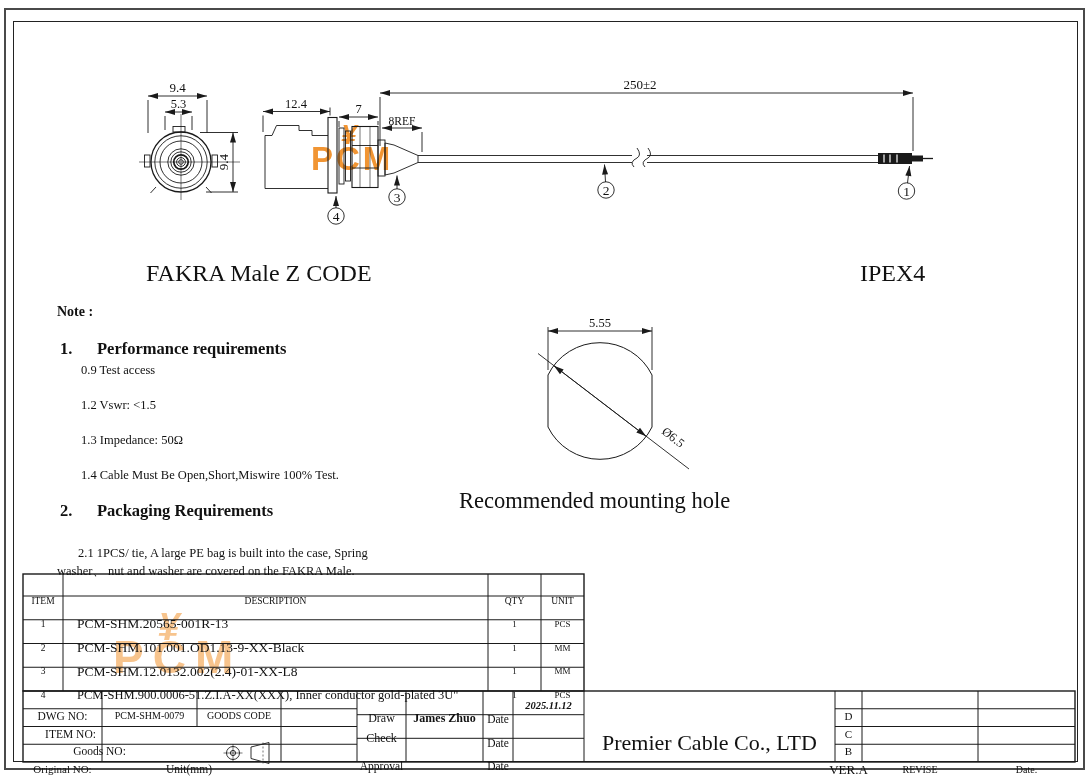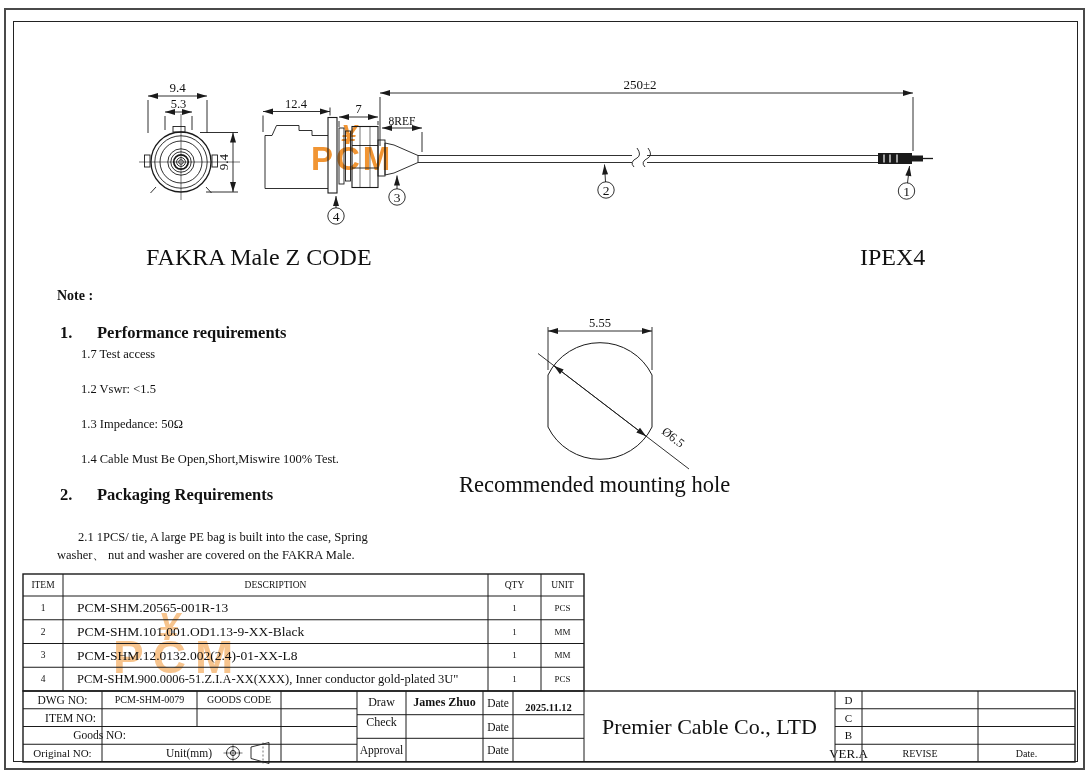--- a/index.html
+++ b/index.html
@@ -3,21 +3,21 @@
 <meta charset="utf-8">
 <style>
   html,body{margin:0;padding:0;background:#e8e8e8;}
   .page{position:relative;width:1091px;height:784px;background:#ffffff;overflow:hidden;
         font-family:"Liberation Serif", serif;color:#111;margin:0 auto;}
   .outer-border{position:absolute;left:4px;top:8px;width:1081px;height:762px;
         border:2px solid #4a4a4a;box-sizing:border-box;}
   .inner-border{position:absolute;left:13px;top:21px;width:1065px;height:741px;
         border:1.5px solid #222;box-sizing:border-box;}
   svg.overlay{position:absolute;left:0;top:0;}
-  .t{position:absolute;white-space:nowrap;}
+  .t{position:absolute;white-space:nowrap;margin-top:16px;}
   .ctr{display:flex;align-items:center;justify-content:center;text-align:center;}
   .bold{font-weight:bold;}
   .wm{position:absolute;color:#F08A1E;font-family:"Liberation Sans", sans-serif;font-weight:bold;line-height:1;}
   .wm-sym{font-style:italic;}
 </style>
 </head>
 <body>
 
 <div class="page">
   <div class="outer-border"></div>
@@ -191,21 +191,21 @@
   </svg>
 
   <div class="t" style="left:146px;top:244px;font-size:24px;">FAKRA Male Z CODE</div>
   <div class="t" style="left:860px;top:244px;font-size:24px;">IPEX4</div>
   <div class="t" style="left:459px;top:472px;font-size:22.5px;">Recommended mounting hole</div>
 
   <div class="t bold" style="left:57px;top:288px;font-size:14px;">Note :</div>
 
   <div class="t bold" style="left:60px;top:323px;font-size:16.5px;">1.</div>
   <div class="t bold" style="left:97px;top:323px;font-size:16.5px;">Performance requirements</div>
-  <div class="t" style="left:81px;top:347px;font-size:12.5px;">1.7 Test access</div>
+  <div class="t" style="left:81px;top:347px;font-size:12.5px;">0.9 Test access</div>
   <div class="t" style="left:81px;top:382px;font-size:12.5px;">1.2 Vswr: &lt;1.5</div>
   <div class="t" style="left:81px;top:417px;font-size:12.5px;">1.3 Impedance: 50Ω</div>
   <div class="t" style="left:81px;top:452px;font-size:12.5px;">1.4 Cable Must Be Open,Short,Miswire 100% Test.</div>
 
   <div class="t bold" style="left:60px;top:485px;font-size:16.5px;">2.</div>
   <div class="t bold" style="left:97px;top:485px;font-size:16.5px;">Packaging Requirements</div>
   <div class="t" style="left:78px;top:530px;font-size:12.5px;">2.1 1PCS/ tie, A large PE bag is built into the case, Spring</div>
   <div class="t" style="left:57px;top:547px;font-size:12.5px;">washer、 nut and washer are covered on the FAKRA Male.</div>
 
   <div class="t ctr" style="left:23px;top:574px;width:40px;height:22px;font-size:9.5px;">ITEM</div>
@@ -237,21 +237,21 @@
   <div class="t ctr" style="left:102px;top:691px;width:95px;height:17.75px;font-size:10px;">PCM-SHM-0079</div>
   <div class="t ctr" style="left:197px;top:691px;width:84px;height:17.75px;font-size:10px;">GOODS CODE</div>
   <div class="t ctr" style="left:23px;top:708.75px;width:79px;height:17.75px;font-size:11.5px;padding-left:8px;">ITEM NO:</div>
   <div class="t ctr" style="left:23px;top:726.5px;width:79px;height:17.75px;font-size:11.5px;padding-left:37px;">Goods NO:</div>
   <div class="t ctr" style="left:23px;top:744.25px;width:79px;height:17.75px;font-size:11px;">Original NO:</div>
   <div class="t ctr" style="left:158px;top:744.25px;width:62px;height:17.75px;font-size:11.5px;">Unit(mm)</div>
 
   <div class="t ctr" style="left:357px;top:691px;width:49px;height:23.7px;font-size:12px;">Draw</div>
   <div class="t ctr bold" style="left:406px;top:691px;width:77px;height:23.7px;font-size:12px;">James Zhuo</div>
   <div class="t ctr" style="left:483px;top:691px;width:30px;height:23.7px;font-size:11.5px;">Date</div>
-  <div class="t ctr bold" style="left:513px;top:691px;width:71px;height:32px;font-size:10.5px;">2025.11.12</div>
+  <div class="t ctr bold" style="left:513px;top:673px;width:71px;height:32px;font-size:10.5px;font-style:italic;">2025.11.12</div>
   <div class="t ctr" style="left:357px;top:714.7px;width:49px;height:15px;font-size:12px;">Check</div>
   <div class="t ctr" style="left:483px;top:714.7px;width:30px;height:23.7px;font-size:11.5px;">Date</div>
   <div class="t ctr" style="left:357px;top:738.3px;width:49px;height:23.7px;font-size:11.5px;">Approval</div>
   <div class="t ctr" style="left:483px;top:738.3px;width:30px;height:23.7px;font-size:11.5px;">Date</div>
 
   <div class="t ctr" style="left:584px;top:691px;width:251px;height:71px;font-size:22px;">Premier Cable Co., LTD</div>
 
   <div class="t ctr" style="left:835px;top:691px;width:27px;height:17.75px;font-size:11px;">D</div>
   <div class="t ctr" style="left:835px;top:708.75px;width:27px;height:17.75px;font-size:11px;">C</div>
   <div class="t ctr" style="left:835px;top:726.5px;width:27px;height:17.75px;font-size:11px;">B</div>

